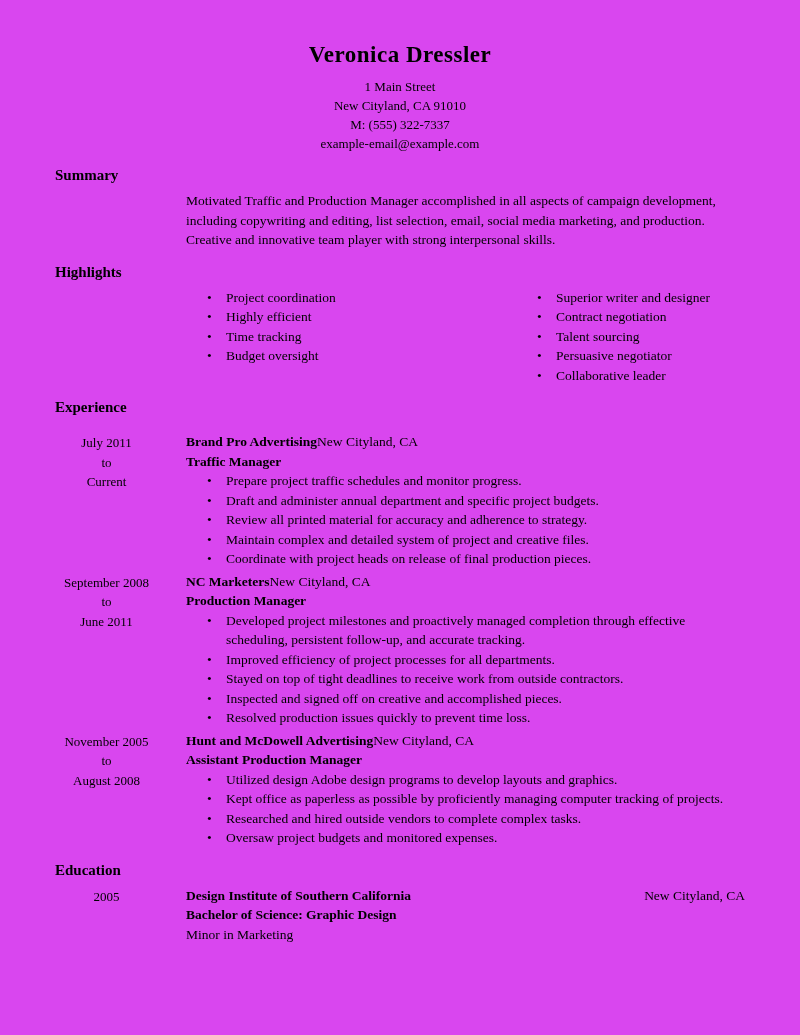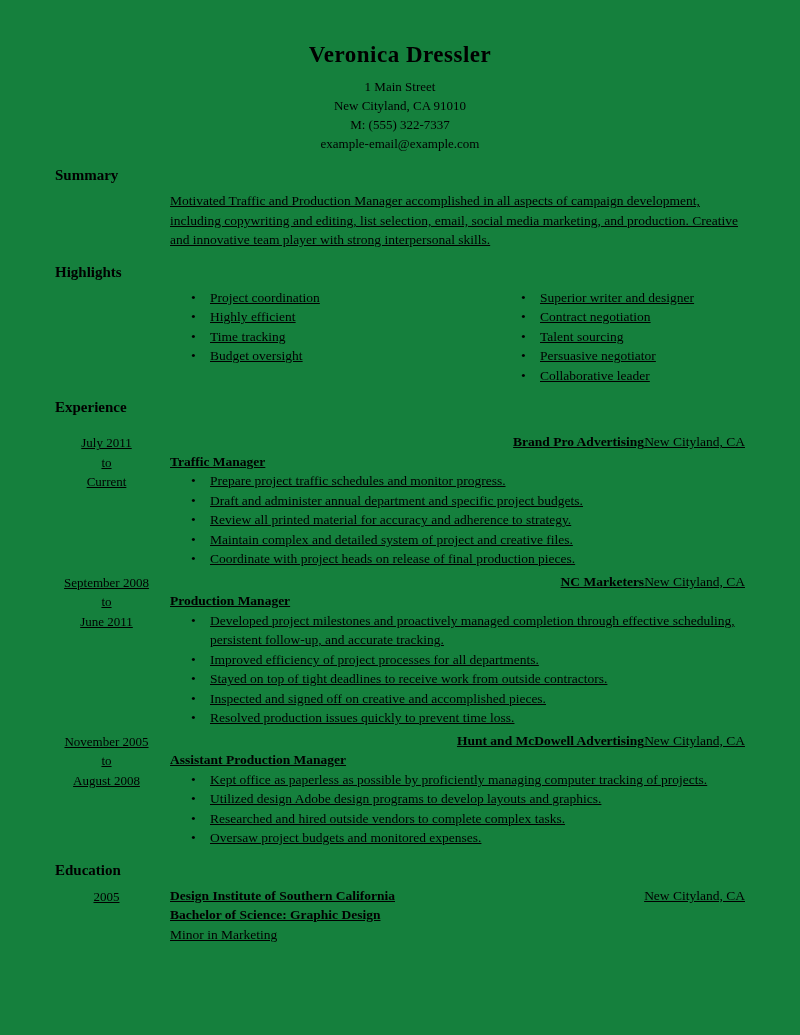--- a/index.html
+++ b/index.html
@@ -3,21 +3,21 @@
 <meta charset="utf-8">
 <style>
   html, body { margin: 0; padding: 0; background: #ffffff; }
   .page {
     width: 800px;
     height: 1035px;
     box-sizing: border-box;
     padding: 42px 55px 20px 55px;
     font-family: "Liberation Serif", serif;
     color: #000000;
-    background: #15803d;
+    background: #d946ef;
     overflow: hidden;
   }
 
   
   .resume-header { text-align: center; }
   .resume-name {
     font-size: 23px;
     font-weight: bold;
     letter-spacing: 0.5px;
     line-height: 1.15;
@@ -29,22 +29,21 @@
   .section { margin-top: 13px; }
   .section-heading {
     font-size: 15px;
     font-weight: bold;
     line-height: 1.2;
     margin: 0 0 7px 0;
   }
   .section-row {
     display: grid;
     grid-template-columns: 115px 1fr;
-    column-gap: 0;
-    text-decoration: underline;
+    column-gap: 16px;
   }
   .gutter {
     padding-right: 12px;
     text-align: center;
     font-size: 13px;
     line-height: 19.5px;
   }
   .content { font-size: 13.5px; line-height: 19.5px; }
 
   .summary-text { margin: 0; }
@@ -59,21 +58,21 @@
   }
 
   
   .highlights-cols { display: flex; }
   .highlights-col1 { width: 290px; flex: 0 0 290px; }
   .highlights-col2 { flex: 1; }
 
   
   .job { margin-top: 16px; }
   .job + .job, .edu-item + .edu-item { margin-top: 3px; }
-  .company-line { display: flex; justify-content: flex-end; align-items: baseline; }
+  .company-line { display: flex; justify-content: flex-start; align-items: baseline; }
   .company-name { font-weight: bold; }
   .job-location { font-weight: normal; font-size: 13.5px; }
   .job-title { font-weight: bold; }
   .date-col { padding-top: 1px; }
 
   
   .edu-school-line { display: flex; justify-content: space-between; align-items: flex-end; }
   .edu-school { font-weight: bold; }
   .edu-degree { font-weight: bold; }
   .edu-minor { font-weight: normal; }
@@ -178,22 +177,22 @@
         <div>to</div>
         <div>August 2008</div>
       </div>
       <div class="content">
         <div class="company-line">
           <span class="company-name">Hunt and McDowell Advertising</span>
           <span class="job-location">New Cityland, CA</span>
         </div>
         <div class="job-title">Assistant Production Manager</div>
         <ul class="bullets">
+          <li>Utilized design Adobe design programs to develop layouts and graphics.</li>
           <li>Kept office as paperless as possible by proficiently managing computer tracking of projects.</li>
-          <li>Utilized design Adobe design programs to develop layouts and graphics.</li>
           <li>Researched and hired outside vendors to complete complex tasks.</li>
           <li>Oversaw project budgets and monitored expenses.</li>
         </ul>
       </div>
     </div>
   </div>
 
   <div class="section">
     <h2 class="section-heading">Education</h2>
     <div class="section-row edu-item">

